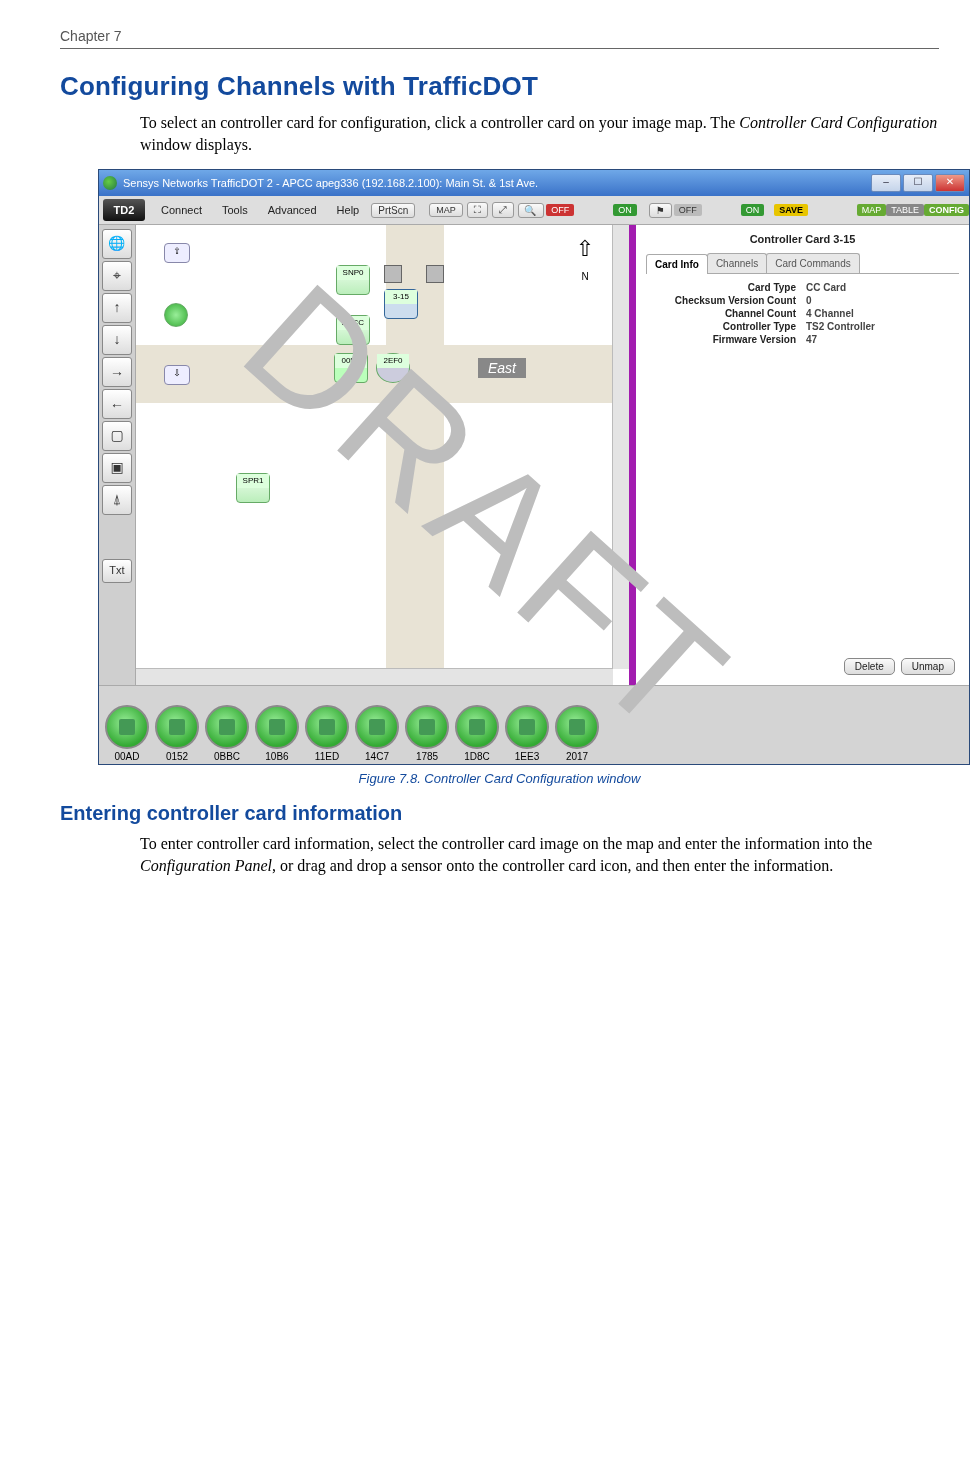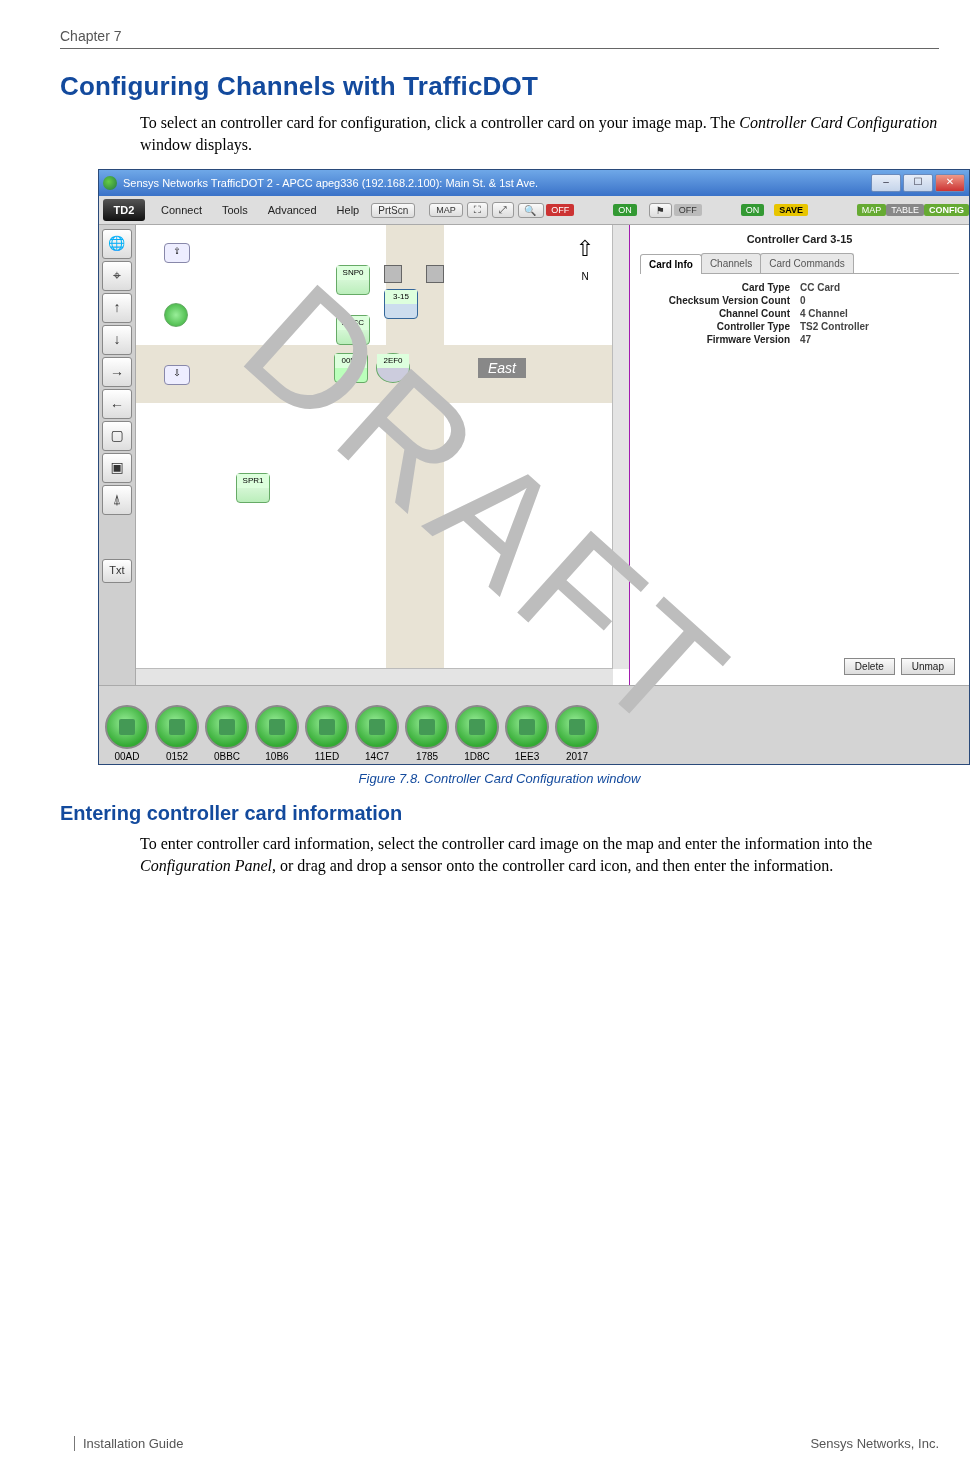--- a/index.html
+++ b/index.html
@@ -180,21 +180,21 @@
     background:#bbb; border:1px solid #666;
   }
   .compass {
     position:absolute; right:30px; top:10px;
     width:28px; height:38px;
     font-size:22px; line-height:28px; text-align:center;
   }
   .config-panel {
     width: 340px;
     background: #fff;
-    border-left: 1px solid #a21caf;
+    border-left: 7px solid #a21caf;
     padding: 6px 10px 6px 10px;
     font-size: 11px; color:#222;
     box-sizing:border-box;
     position:relative;
   }
   .cp-title { text-align:center; font-weight:bold; margin:2px 0 8px; font-size:11px;}
   .tabs { display:flex; border-bottom:1px solid #aaa; margin-bottom:8px;}
   .tab {
     padding:4px 8px; font-size:10px; border:1px solid #aaa;
     border-bottom:none; margin-right:-1px;
@@ -202,21 +202,21 @@
   }
   .tab.active { background:#fff; font-weight:bold; position:relative; top:1px; color:#000;}
   .info-rows { margin-top: 4px; font-weight: bold; }
   .info-row { display:flex; margin:2px 0; font-size:10px; }
   .info-row .lbl { width: 150px; text-align:right; padding-right:10px; color:#222;}
   .info-row .val { color:#444; }
   .cp-buttons {
     position:absolute; right:14px; bottom:10px; display:flex; gap:6px;
   }
   .cp-buttons .cbtn {
-    padding:2px 10px; border:1px solid #888; border-radius:0;
+    padding:2px 10px; border:1px solid #888; border-radius:5px;
     background:linear-gradient(#fafafa,#ddd); font-size:10px;
   }
   
   .device-row {
     height: 72px;
     background:#d4d4d4;
     border-top:1px solid #aaa;
     display:flex; align-items:flex-end;
     padding: 4px 6px 2px; gap:6px;
     font-family: Tahoma, Arial; font-size:10px;
@@ -410,20 +410,15 @@
 <div class="fig-caption">Figure 7.8. Controller Card Configuration window</div>
 
 <h2>Entering controller card information</h2>
 <p class="body-p">
   <span>To enter controller card information, select the controller card image on the map and enter the information into the </span><em>Configuration Panel</em><span>, or drag and drop a sensor onto the controller card icon, and then enter the information.</span>
 </p>
 
 <div class="watermark"><span>DRAFT</span></div>
 
 <div class="footer">
-  <div class="fline">
-    <span class="pg">&nbsp;</span>
-    <span>Installation Guide</span>
-    <span class="right" style="margin-left:auto">Sensys Networks, Inc.</span>
-  </div>
 </div>
 
 </div>
 
 </body></html>

